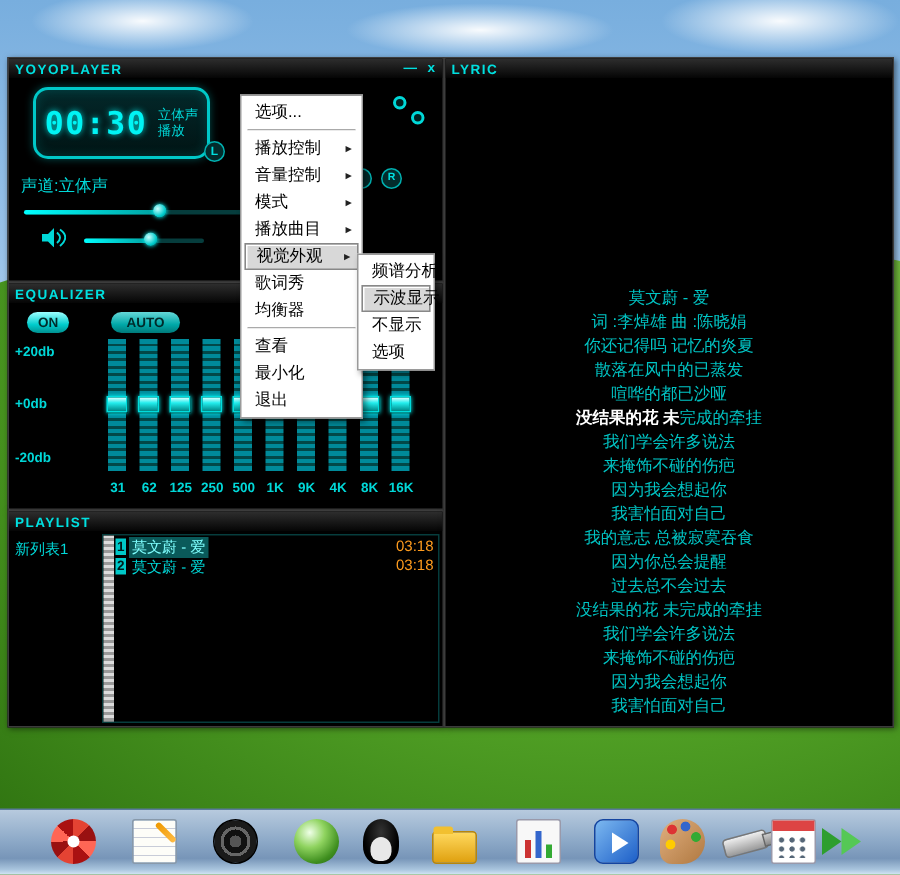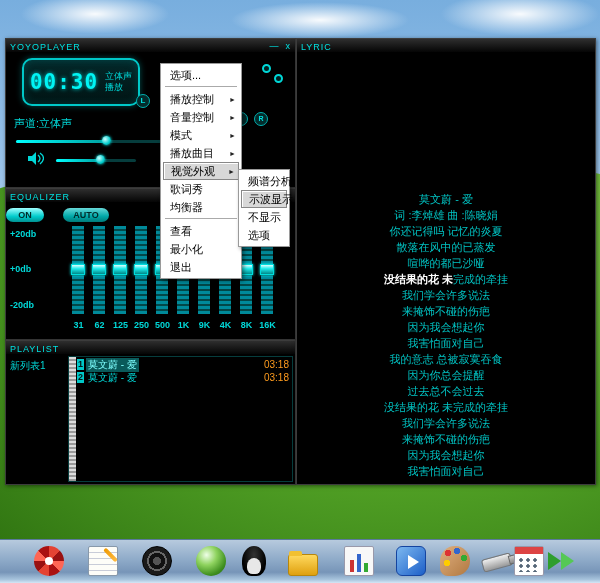--- a/index.html
+++ b/index.html
@@ -11,21 +11,21 @@
   .c1{left:20px;top:-6px;width:150px;height:40px}
   .c2{left:230px;top:2px;width:180px;height:36px}
   .c3{left:440px;top:-8px;width:160px;height:44px}
   .hill{position:absolute;left:-140px;top:148px;width:880px;height:500px;
         border-radius:50% 45% 0 0/150px 110px 0 0;
         background:radial-gradient(ellipse at 62% 12%,#b8e07a 0,#7cc244 18%,#4f9e24 45%,#317612 75%,#27650e 100%)}
   
   .window{position:absolute;background:#000;border:1px solid #3c3c3c;overflow:hidden;z-index:10;
           box-shadow:1px 1px 4px rgba(0,0,0,.5)}
   .titlebar{height:13px;background:linear-gradient(180deg,#2e2e2e,#050505);color:#00e0e0;
-            font-size:9px;font-weight:normal;letter-spacing:1px;display:flex;align-items:flex-end;padding:0 4px}
+            font-size:9px;font-weight:bold;letter-spacing:1px;display:flex;align-items:center;padding:0 4px}
   .win-btns{margin-left:auto;display:flex;gap:6px}
   .wbtn{color:#00e0e0;font-size:9px;line-height:11px;cursor:pointer}
   .wbody{position:relative;width:100%;height:calc(100% - 13px)}
   .player{left:5px;top:38px;width:291px;height:150px}
   .eqwin{left:5px;top:188px;width:291px;height:152px}
   .plwin{left:5px;top:340px;width:291px;height:145px}
   .lyrwin{left:296px;top:38px;width:300px;height:447px}
   
   .lcd{position:absolute;left:16px;top:6px;width:118px;height:48px;border:2px solid #00c8c8;border-radius:10px;
        background:linear-gradient(180deg,#03282a,#011414);display:flex;align-items:center;justify-content:center;gap:7px;
@@ -45,22 +45,22 @@
   .slider{position:absolute;height:3px;background:#063d3d;border-radius:2px}
   .progress{left:10px;top:88px;width:225px}
   .volume{left:50px;top:107px;width:80px}
   .sl-fill{height:100%;background:linear-gradient(90deg,#00ffff,#00a0a0);border-radius:2px}
   .sl-knob{position:absolute;top:-4px;width:9px;height:9px;margin-left:-4px;border-radius:50%;
            background:radial-gradient(circle at 35% 35%,#ccffff,#00cccc 60%,#006a6a);box-shadow:0 0 3px #0ff;cursor:pointer}
   .spk{position:absolute;left:22px;top:100px}
   
   .btn-on,.btn-auto{position:absolute;top:6px;height:14px;border-radius:8px;color:#002a2a;font-size:9px;
                     font-weight:bold;text-align:center;line-height:14px;cursor:pointer}
-  .btn-on{left:0;width:38px;background:linear-gradient(180deg,#9effff,#00cccc 60%,#009090)}
-  .btn-auto{left:57px;width:46px;background:linear-gradient(180deg,#66d8d8,#00a8a8 60%,#007a7a)}
+  .btn-on{left:12px;width:28px;background:linear-gradient(180deg,#9effff,#00cccc 60%,#009090)}
+  .btn-auto{left:68px;width:46px;background:linear-gradient(180deg,#66d8d8,#00a8a8 60%,#007a7a)}
   .eq-db{position:absolute;left:4px;font-size:9px;color:#00d8d8;font-weight:bold}
   .db0{top:27px}.db1{top:62px}.db2{top:98px}
   .eq-bands{position:absolute;left:66px;top:24px;display:flex;gap:9px}
   .eq-band{width:12px;height:88px;position:relative;cursor:pointer;
            background:repeating-linear-gradient(180deg,#008a9a 0 3px,#024848 3px 5px)}
   .eq-handle{position:absolute;left:-1px;right:-1px;top:38px;height:11px;border:1px solid #00dddd;cursor:grab;
              background:linear-gradient(180deg,#dfffff,#22eeee 40%,#008888);box-shadow:0 0 3px #0ff}
   .eq-freqs{position:absolute;left:62px;top:118px;display:flex}
   .eq-freq{width:21px;text-align:center;font-size:9px;color:#00d8d8;font-weight:bold}
   

